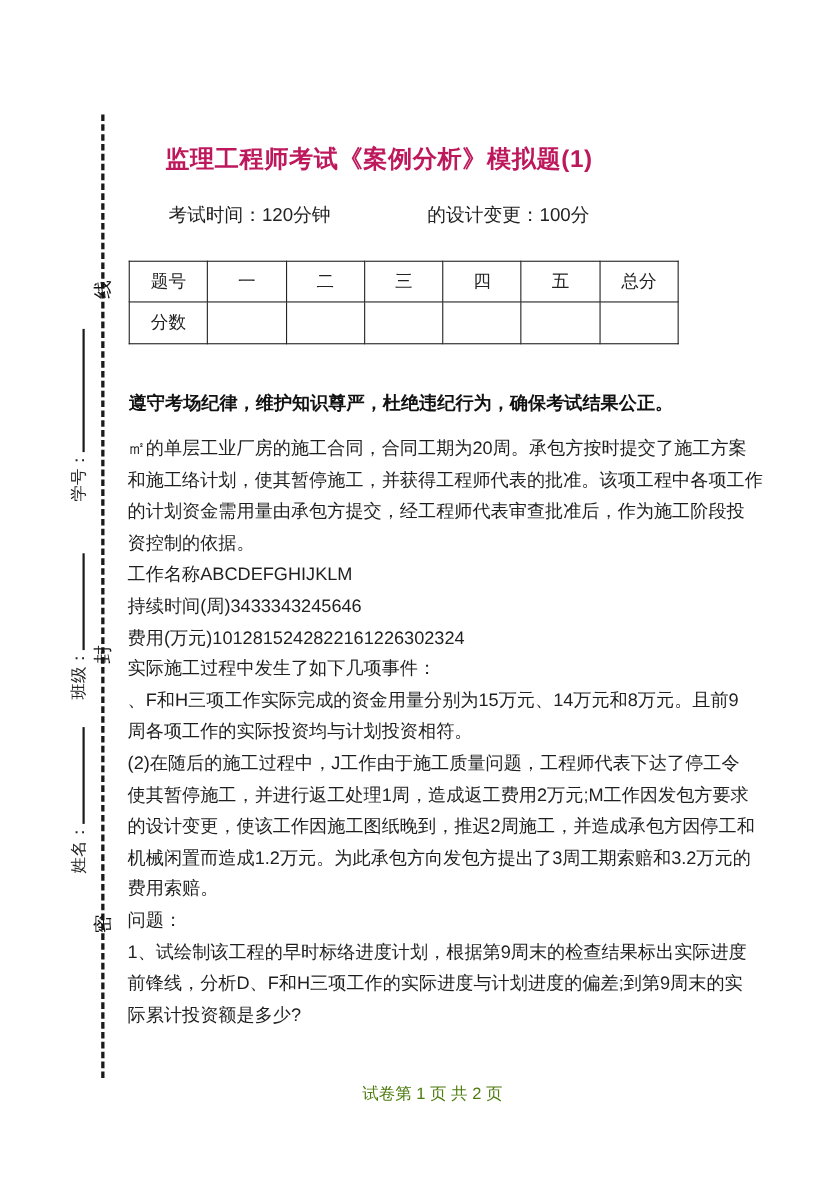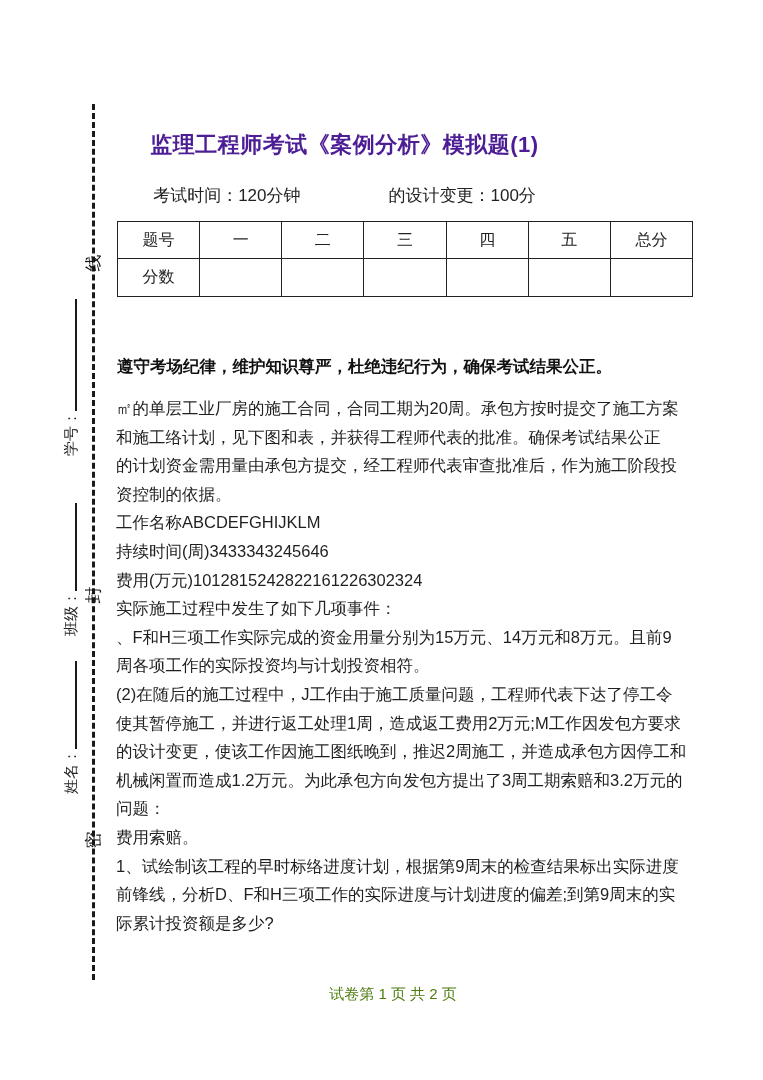--- a/index.html
+++ b/index.html
@@ -30,31 +30,31 @@
   }
   .margin-label.student{width:170px;left:-14px;top:361px;}
   .margin-label.student .blank{width:112px;}
   .margin-label.clazz{width:146px;left:-2px;top:553px;}
   .margin-label.clazz .blank{width:88px;}
   .margin-label.name{width:146px;left:-2px;top:711px;}
   .margin-label.name .blank{width:88px;}
   
   .doc-title{
     position:absolute;left:117px;top:130px;width:455px;
-    text-align:center;font-size:22px;font-weight:bold;color:#4c1d95;
+    text-align:center;font-size:22px;font-weight:bold;color:#be185d;
     letter-spacing:0.5px;white-space:nowrap;
   }
   .doc-subtitle{
     position:absolute;left:117px;top:184px;width:455px;
     display:flex;justify-content:center;gap:88px;
     font-size:17px;color:#222;white-space:nowrap;
   }
   
   .score-table{
-    position:absolute;left:117px;top:221px;width:576px;
+    position:absolute;left:117px;top:237px;width:500px;
     border-collapse:collapse;table-layout:fixed;
   }
   .score-table th,.score-table td{
     border:1.5px solid #222;text-align:center;vertical-align:middle;
     font-size:16px;font-weight:normal;color:#222;padding:0;
   }
   .score-table tr.hdr{height:37px;}
   .score-table tr.scr{height:38px;}
   
   .notice{
@@ -118,33 +118,33 @@
     <td></td>
     <td></td>
   </tr>
 </tbody>
   </table>
 
 <div class="notice">遵守考场纪律，维护知识尊严，杜绝违纪行为，确保考试结果公正。</div>
 
 <div class="case-body">
   <div class="case-line">㎡的单层工业厂房的施工合同，合同工期为20周。承包方按时提交了施工方案</div>
-  <div class="case-line">和施工络计划，见下图和表，并获得工程师代表的批准。确保考试结果公正</div>
+  <div class="case-line">和施工络计划，使其暂停施工，并获得工程师代表的批准。该项工程中各项工作</div>
   <div class="case-line">的计划资金需用量由承包方提交，经工程师代表审查批准后，作为施工阶段投</div>
   <div class="case-line">资控制的依据。</div>
   <div class="case-line">工作名称ABCDEFGHIJKLM</div>
   <div class="case-line">持续时间(周)3433343245646</div>
   <div class="case-line">费用(万元)1012815242822161226302324</div>
   <div class="case-line">实际施工过程中发生了如下几项事件：</div>
   <div class="case-line">、F和H三项工作实际完成的资金用量分别为15万元、14万元和8万元。且前9</div>
   <div class="case-line">周各项工作的实际投资均与计划投资相符。</div>
   <div class="case-line">(2)在随后的施工过程中，J工作由于施工质量问题，工程师代表下达了停工令</div>
   <div class="case-line">使其暂停施工，并进行返工处理1周，造成返工费用2万元;M工作因发包方要求</div>
   <div class="case-line">的设计变更，使该工作因施工图纸晚到，推迟2周施工，并造成承包方因停工和</div>
   <div class="case-line">机械闲置而造成1.2万元。为此承包方向发包方提出了3周工期索赔和3.2万元的</div>
+  <div class="case-line">费用索赔。</div>
   <div class="case-line">问题：</div>
-  <div class="case-line">费用索赔。</div>
   <div class="case-line">1、试绘制该工程的早时标络进度计划，根据第9周末的检查结果标出实际进度</div>
   <div class="case-line">前锋线，分析D、F和H三项工作的实际进度与计划进度的偏差;到第9周末的实</div>
   <div class="case-line">际累计投资额是多少?</div>
 </div>
 
 <div class="doc-footer">试卷第 1 页 共 2 页</div>
 
 </body></html>

